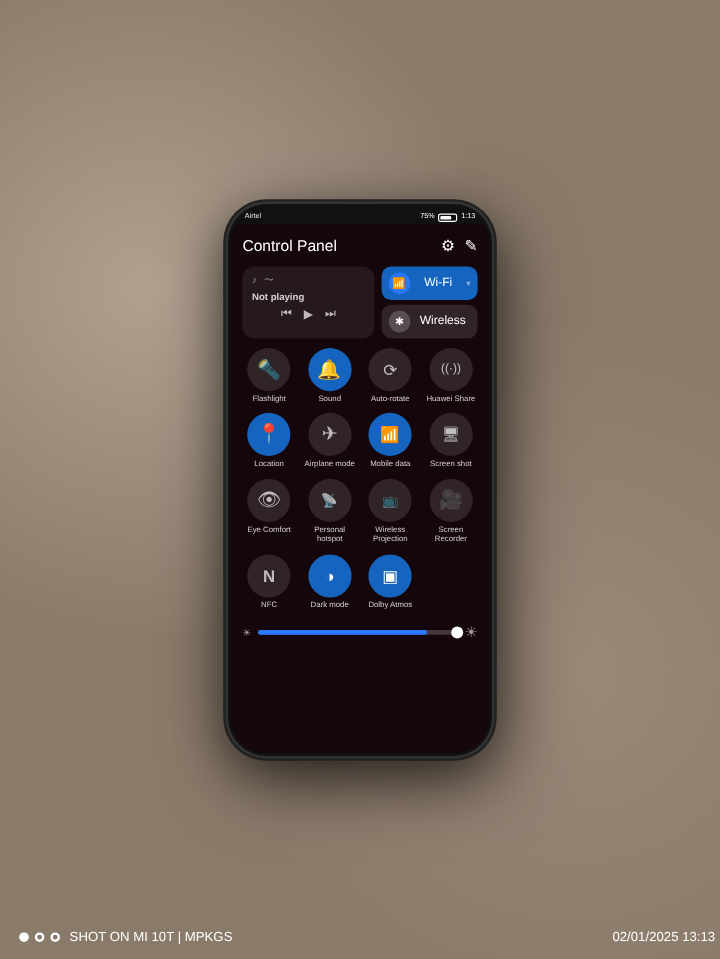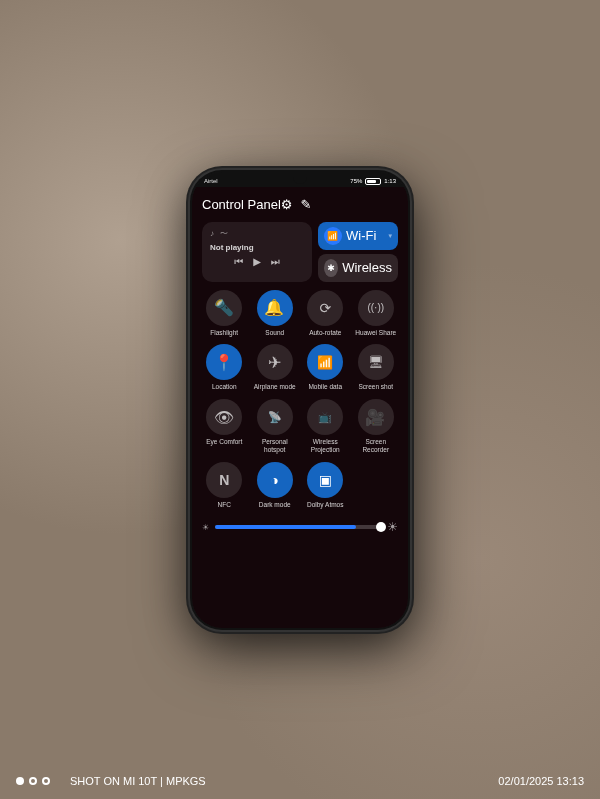--- a/index.html
+++ b/index.html
@@ -30,41 +30,41 @@
     .watermark {
       position: absolute;
       bottom: 12px;
       left: 16px;
       color: white;
       font-size: 11px;
       font-weight: 500;
       z-index: 10;
       display: flex;
       align-items: center;
-      gap: 20px;
+      gap: 8px;
     }
     .watermark-dots {
       display: flex;
       gap: 5px;
     }
     .dot {
       width: 8px; height: 8px;
       border-radius: 50%;
       background: white;
     }
     .dot.outline {
       background: transparent;
       border: 2px solid white;
     }
     .watermark-text { font-size: 11px; }
 
     .watermark-date {
       position: absolute;
       bottom: 12px;
-      right: 16px;
+      right: 4px;
       color: white;
       font-size: 11px;
       z-index: 10;
     }
 
     
     .phone {
       width: 220px;
       height: 460px;
       background: #111;
@@ -140,20 +140,21 @@
       padding: 8px 10px;
       overflow-y: auto;
       display: flex;
       flex-direction: column;
       gap: 8px;
     }
 
     
     .cp-header {
       display: flex;
+      justify-content: space-between;
       align-items: center;
       padding: 2px 0;
     }
     .cp-title {
       color: white;
       font-size: 13px;
       font-weight: 500;
     }
     .cp-icons {
       display: flex;
@@ -229,22 +230,23 @@
       align-items: center;
       justify-content: center;
       font-size: 9px;
       color: white;
     }
     .toggle-icon.active-icon {
       background: #2979ff;
     }
     .toggle-label {
       color: white;
-      font-size: 13px;
+      font-size: 10px;
       flex: 1;
+      text-align: center;
     }
     .toggle-arrow { color: rgba(255,255,255,0.5); font-size: 7px; }
 
     
     .tiles-grid {
       display: grid;
       grid-template-columns: repeat(4, 1fr);
       gap: 6px;
     }
 

